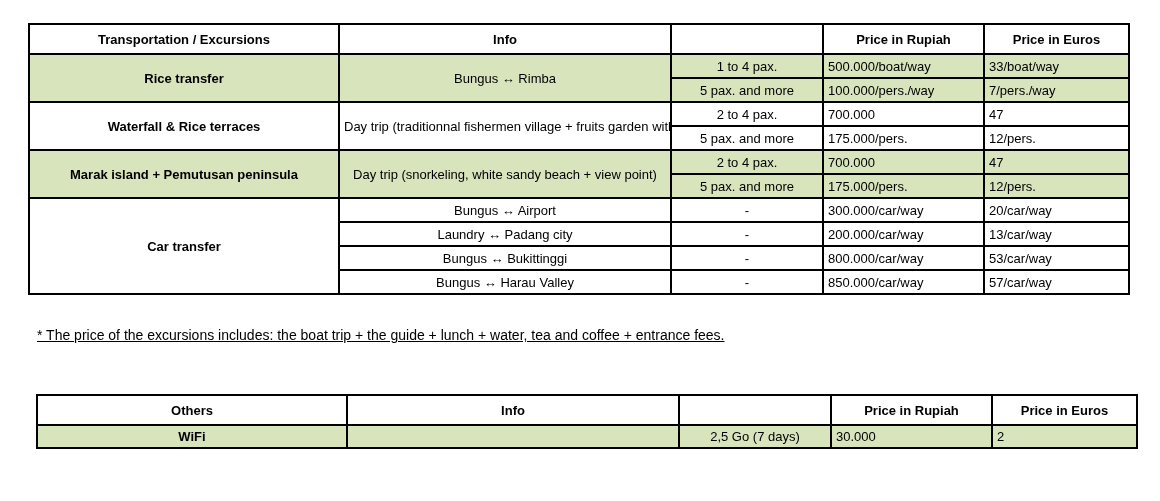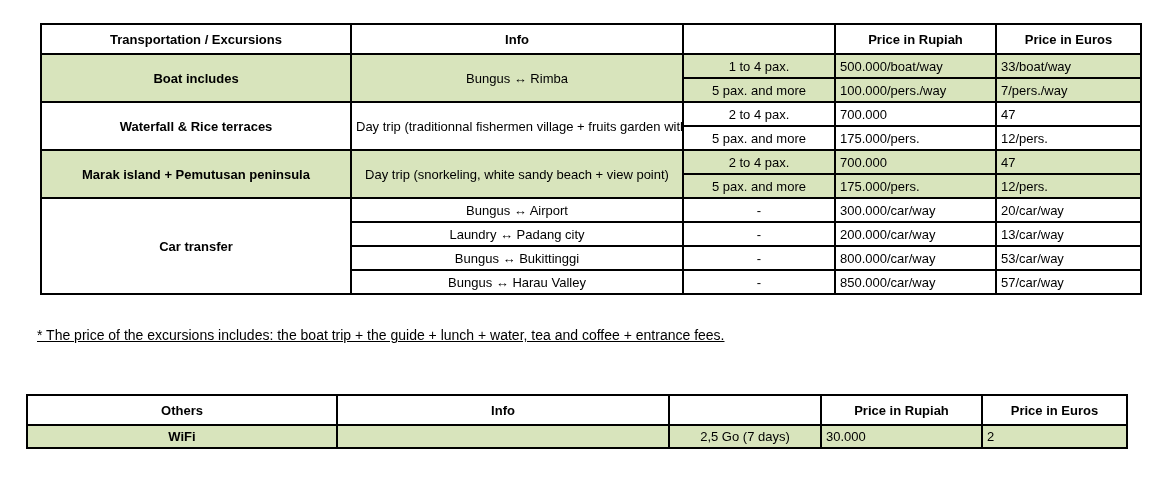--- a/index.html
+++ b/index.html
@@ -55,39 +55,39 @@
     left: 37px;
     top: 327px;
     font-size: 14px;
     white-space: nowrap;
     text-decoration: underline;
   }
 </style>
 </head>
 <body>
 
-<table class="tbl" style="left:40px; top:23px;">
+<table class="tbl" style="left:28px; top:23px;">
   <colgroup>
     <col style="width:310px">
       <col style="width:332px">
       <col style="width:152px">
       <col style="width:161px">
       <col style="width:145px">
   </colgroup>
   <tbody>
     <tr class="hrow">
       <td class="hcell">Transportation / Excursions</td>
       <td class="hcell">Info</td>
       <td class="hcell"></td>
       <td class="hcell">Price in Rupiah</td>
       <td class="hcell">Price in Euros</td>
     </tr>
 
     <tr class="drow green">
-      <td class="cat" rowspan="2">Boat includes</td>
+      <td class="cat" rowspan="2">Rice transfer</td>
       <td class="info" rowspan="2">Bungus ↔ Rimba</td>
       <td class="pax">1 to 4 pax.</td>
       <td class="num">500.000/boat/way</td>
       <td class="num">33/boat/way</td>
     </tr>
     <tr class="drow green">
       <td class="pax">5 pax. and more</td>
       <td class="num">100.000/pers./way</td>
       <td class="num">7/pers./way</td>
     </tr>
@@ -143,21 +143,21 @@
       <td class="info">Bungus ↔ Harau Valley</td>
       <td class="pax">-</td>
       <td class="num">850.000/car/way</td>
       <td class="num">57/car/way</td>
     </tr>
   </tbody>
 </table>
 
 <div class="footnote">* The price of the excursions includes: the boat trip + the guide + lunch + water, tea and coffee + entrance fees.</div>
 
-<table class="tbl" style="left:26px; top:394px;">
+<table class="tbl" style="left:36px; top:394px;">
   <colgroup>
     <col style="width:310px">
       <col style="width:332px">
       <col style="width:152px">
       <col style="width:161px">
       <col style="width:145px">
   </colgroup>
   <tbody>
     <tr class="hrow">
       <td class="hcell">Others</td>

